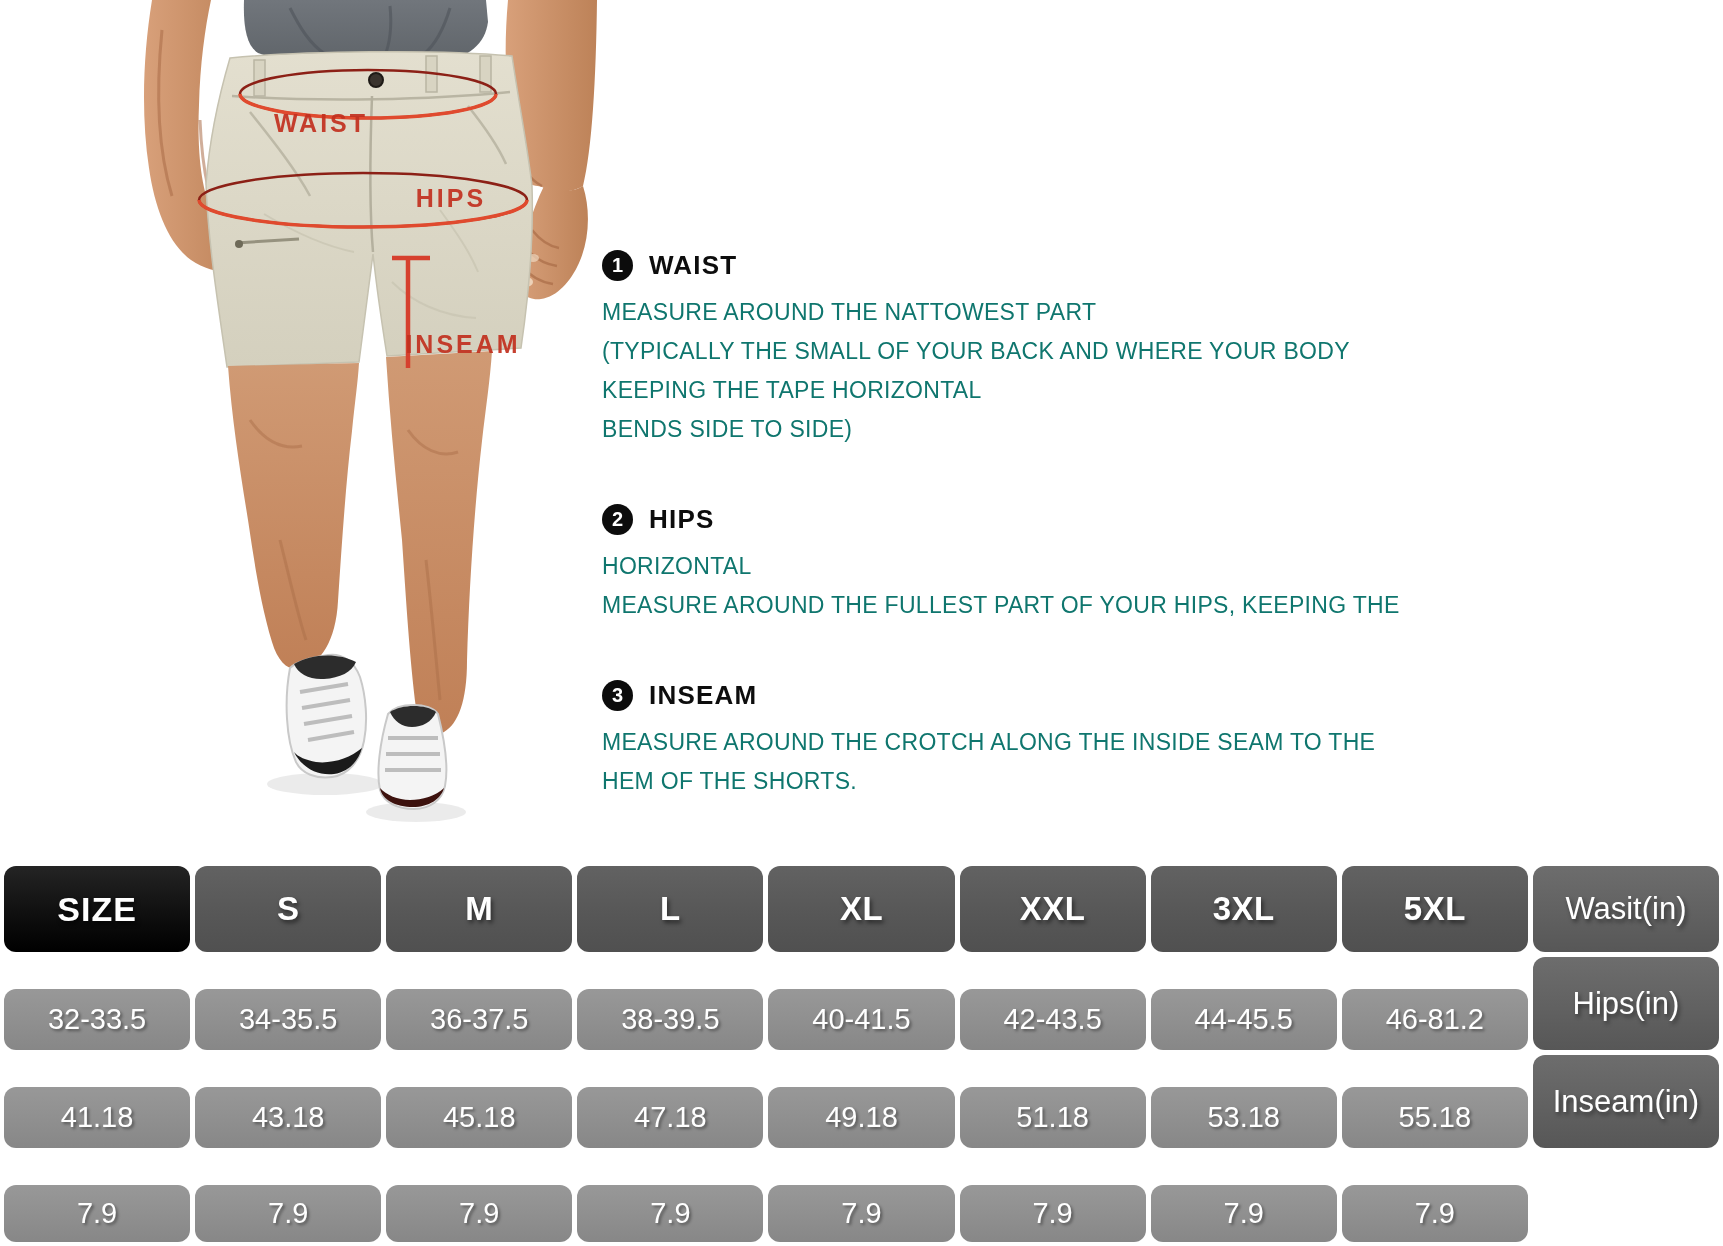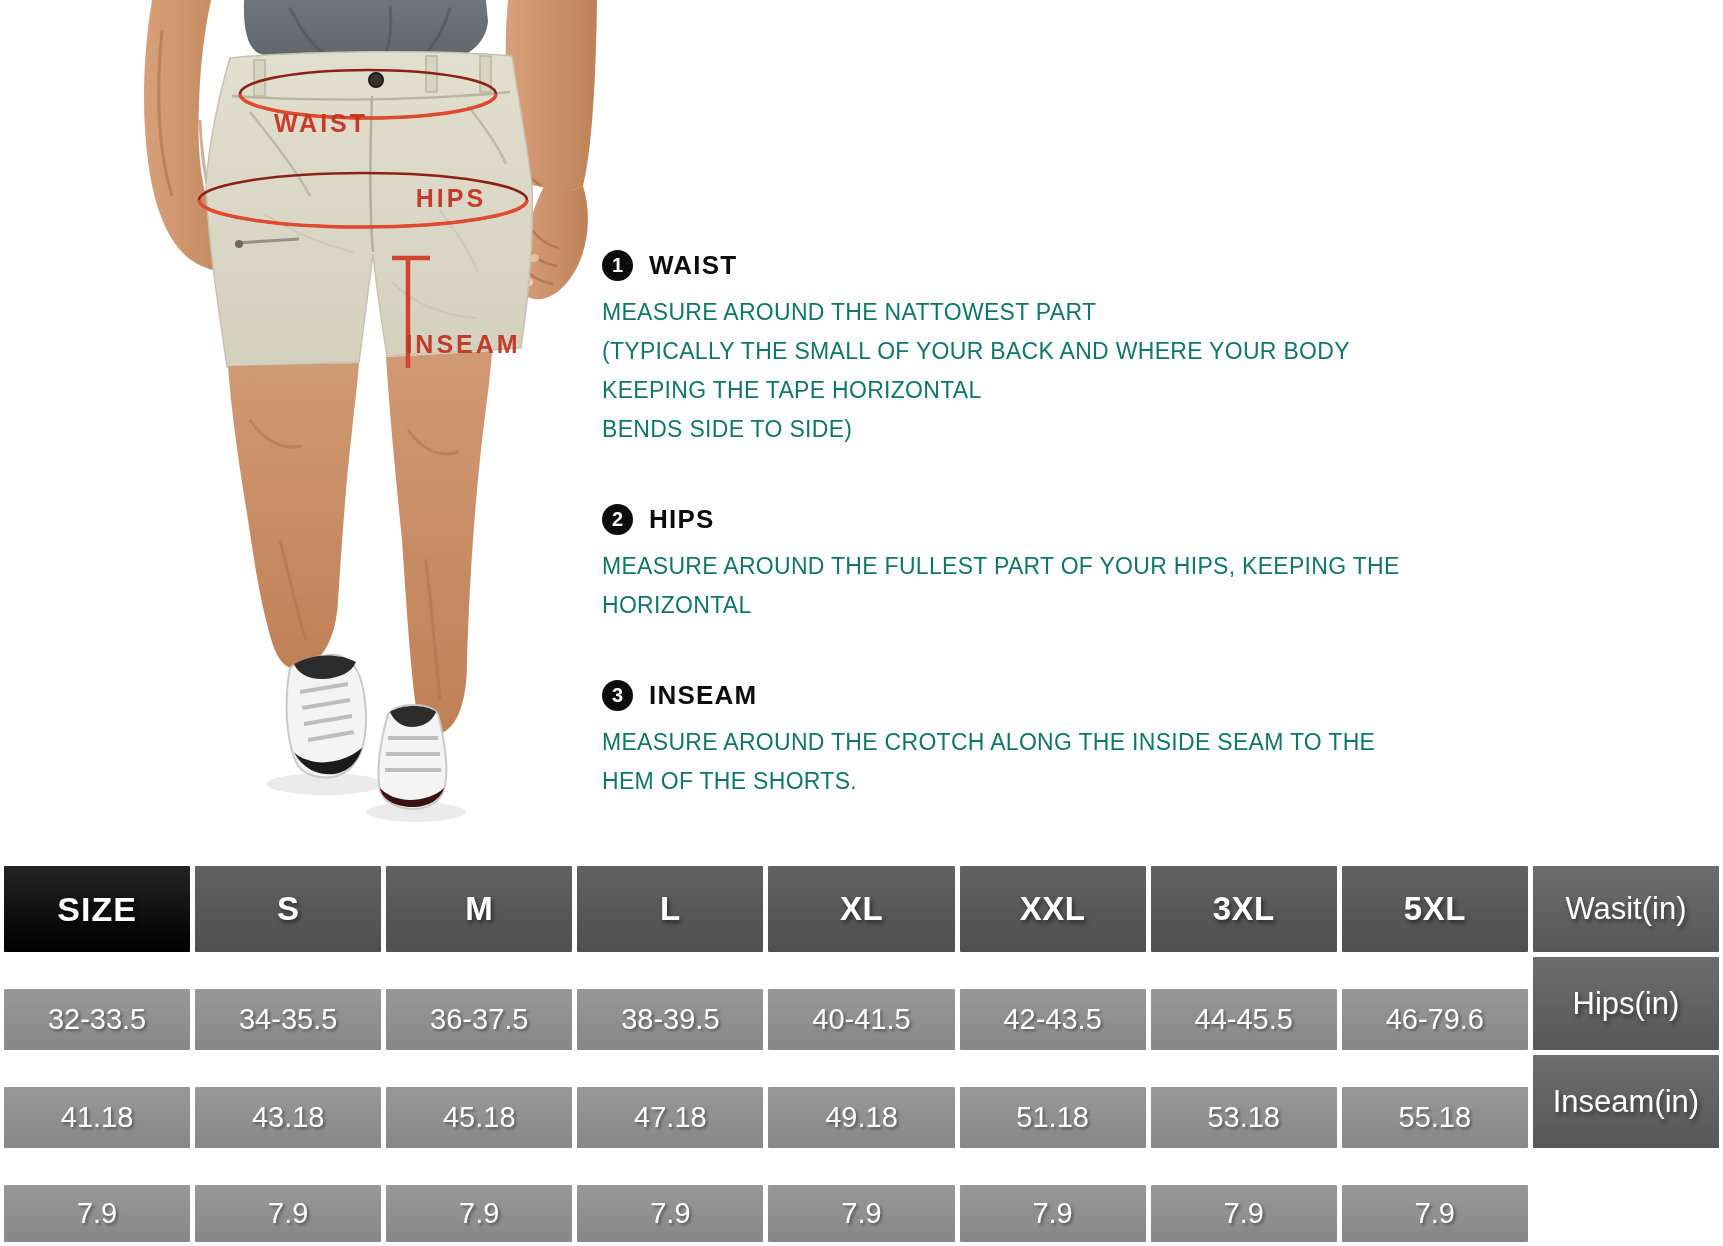--- a/index.html
+++ b/index.html
@@ -26,21 +26,21 @@
   
   .size-table{
     position:absolute;left:0;top:862px;width:1723px;height:384px;box-sizing:border-box;
     background:#ffffff;padding:4px;display:grid;
     grid-template-columns:repeat(9,1fr);
     grid-template-rows:86px 93px 93px 89px;
     gap:5px;
   }
   .st-cell{
     display:flex;align-items:center;justify-content:center;color:#ffffff;
-    border-radius:1px;
+    border-radius:12px;
   }
   .st-head{
     background:linear-gradient(180deg,#626262 0%,#575757 55%,#505050 100%);
     font-weight:bold;font-size:33px;letter-spacing:0.5px;
     text-shadow:2px 3px 4px rgba(0,0,0,0.5);
   }
   .st-head-first{
     background:linear-gradient(180deg,#242424 0%,#0a0a0a 70%,#000000 100%);
     font-weight:bold;font-size:34px;letter-spacing:1px;
     text-shadow:2px 3px 4px rgba(0,0,0,0.7);
@@ -149,22 +149,22 @@
     <p class="inst-line">(TYPICALLY THE SMALL OF YOUR BACK AND WHERE YOUR BODY</p>
     <p class="inst-line">KEEPING THE TAPE HORIZONTAL</p>
     <p class="inst-line">BENDS SIDE TO SIDE)</p>
   </section>
 
   <section class="inst-section">
     <div class="inst-heading">
       <span class="badge">2</span>
       <span class="inst-title">HIPS</span>
     </div>
+    <p class="inst-line">HORIZONTAL</p>
     <p class="inst-line">MEASURE AROUND THE FULLEST PART OF YOUR HIPS, KEEPING THE</p>
-    <p class="inst-line">HORIZONTAL</p>
   </section>
 
   <section class="inst-section">
     <div class="inst-heading">
       <span class="badge">3</span>
       <span class="inst-title">INSEAM</span>
     </div>
     <p class="inst-line">MEASURE AROUND THE CROTCH ALONG THE INSIDE SEAM TO THE</p>
     <p class="inst-line">HEM OF THE SHORTS.</p>
   </section>
@@ -183,21 +183,21 @@
   <div class="st-cell st-head">5XL</div>
 
   <div class="st-cell st-label">Wasit(in)</div>
   <div class="st-cell st-data">32-33.5</div>
   <div class="st-cell st-data">34-35.5</div>
   <div class="st-cell st-data">36-37.5</div>
   <div class="st-cell st-data">38-39.5</div>
   <div class="st-cell st-data">40-41.5</div>
   <div class="st-cell st-data">42-43.5</div>
   <div class="st-cell st-data">44-45.5</div>
-  <div class="st-cell st-data">46-79.6</div>
+  <div class="st-cell st-data">46-81.2</div>
 
   <div class="st-cell st-label">Hips(in)</div>
   <div class="st-cell st-data">41.18</div>
   <div class="st-cell st-data">43.18</div>
   <div class="st-cell st-data">45.18</div>
   <div class="st-cell st-data">47.18</div>
   <div class="st-cell st-data">49.18</div>
   <div class="st-cell st-data">51.18</div>
   <div class="st-cell st-data">53.18</div>
   <div class="st-cell st-data">55.18</div>

